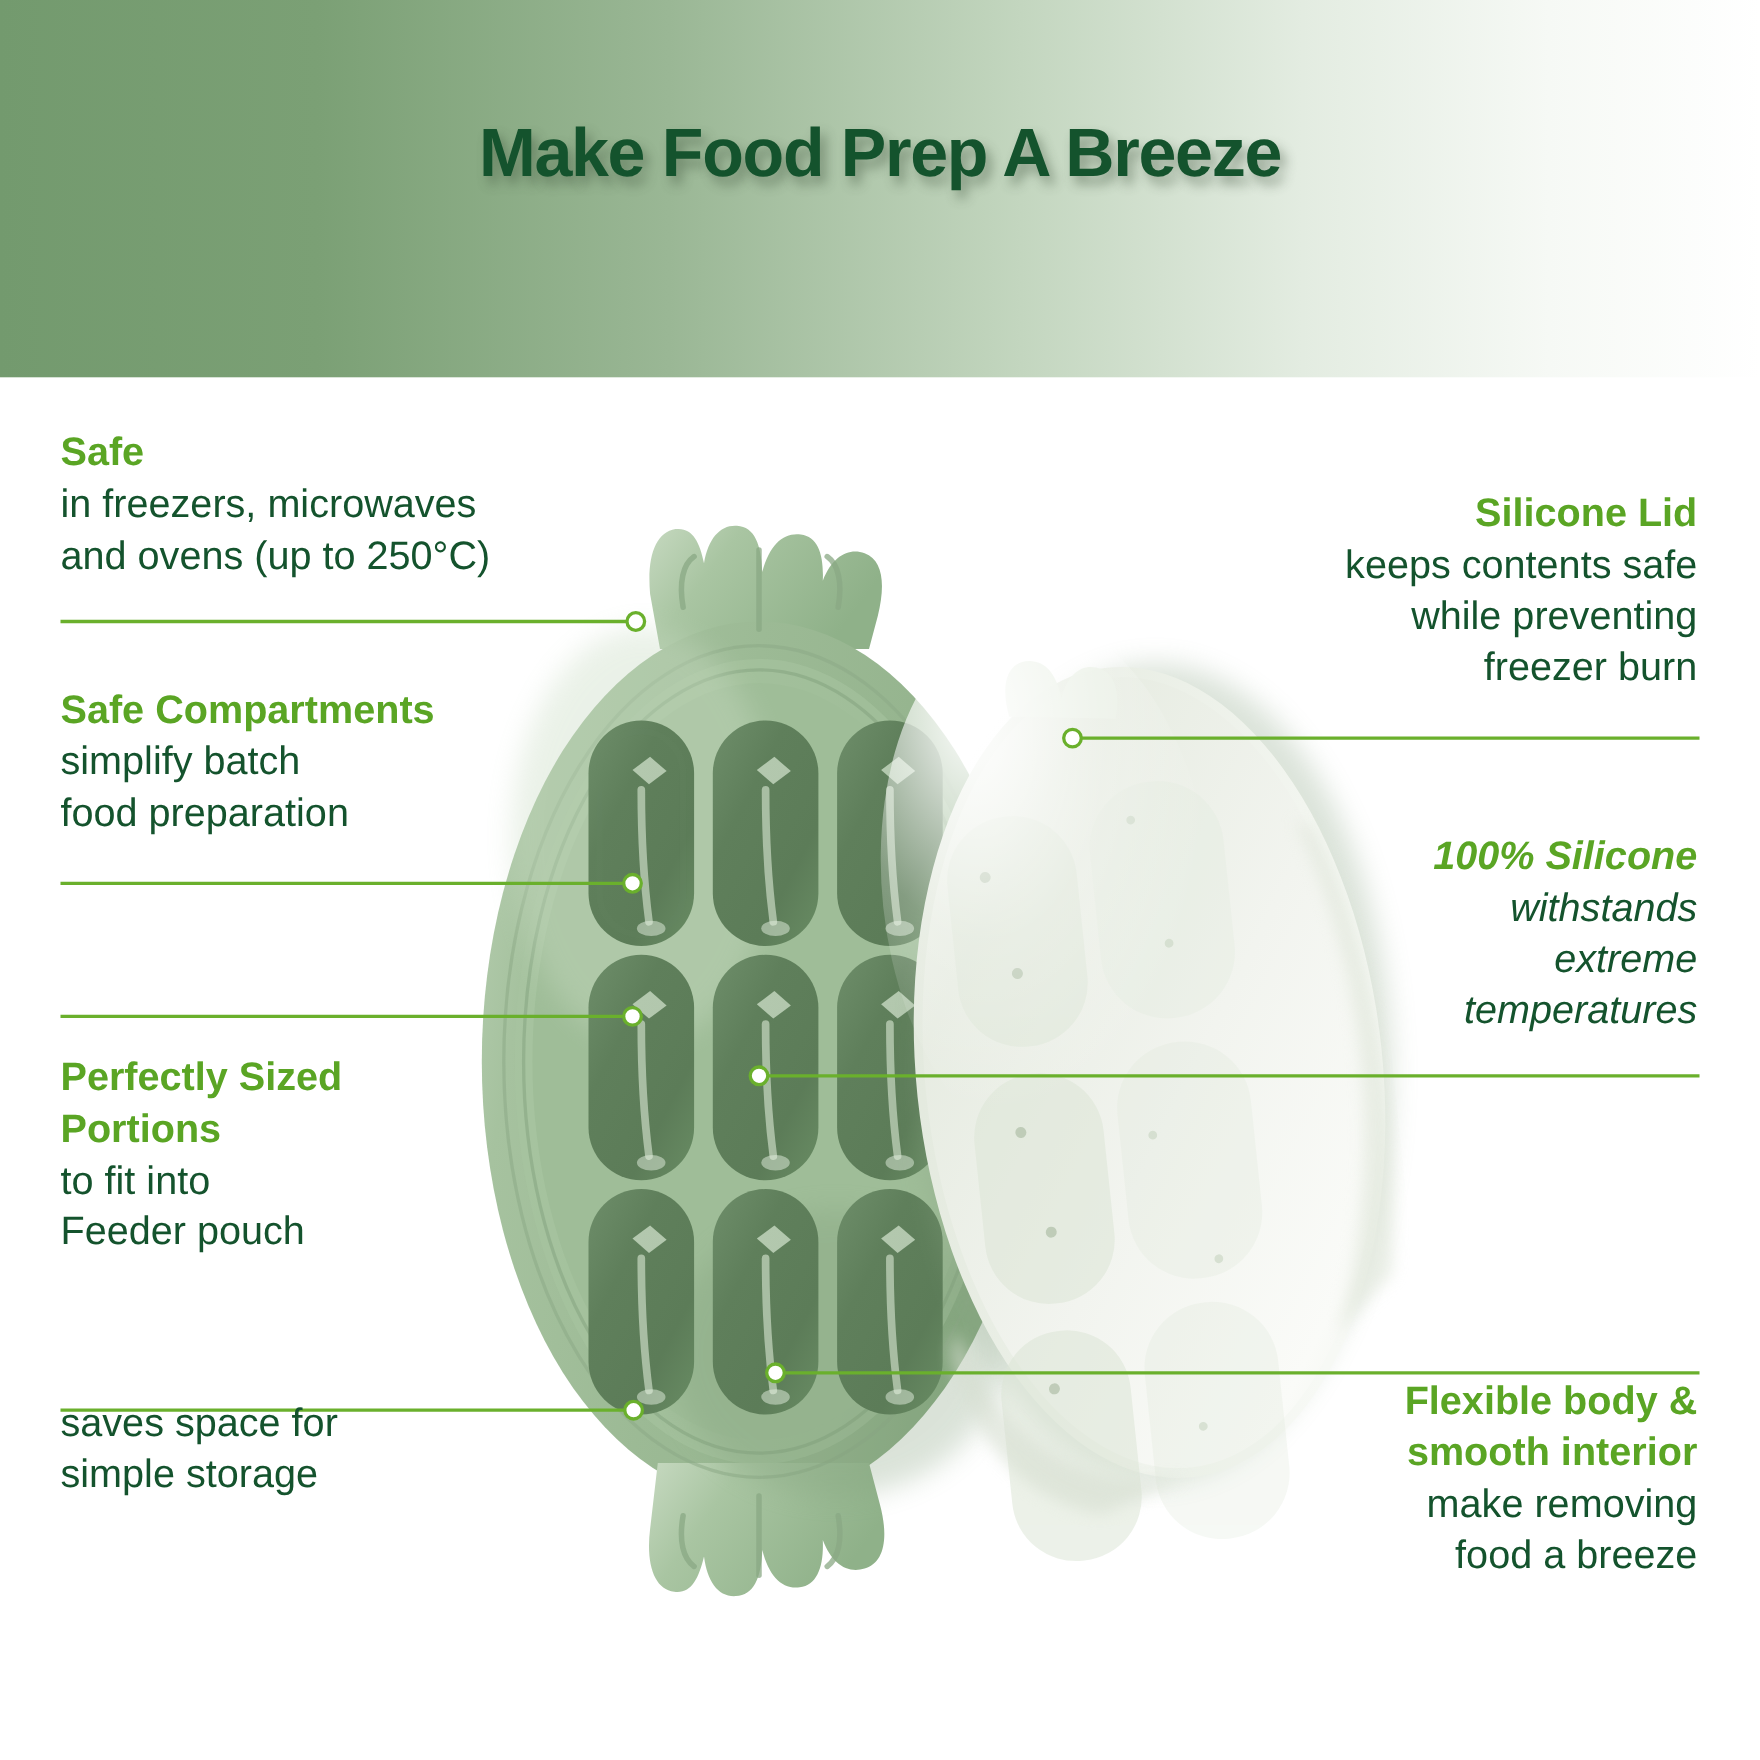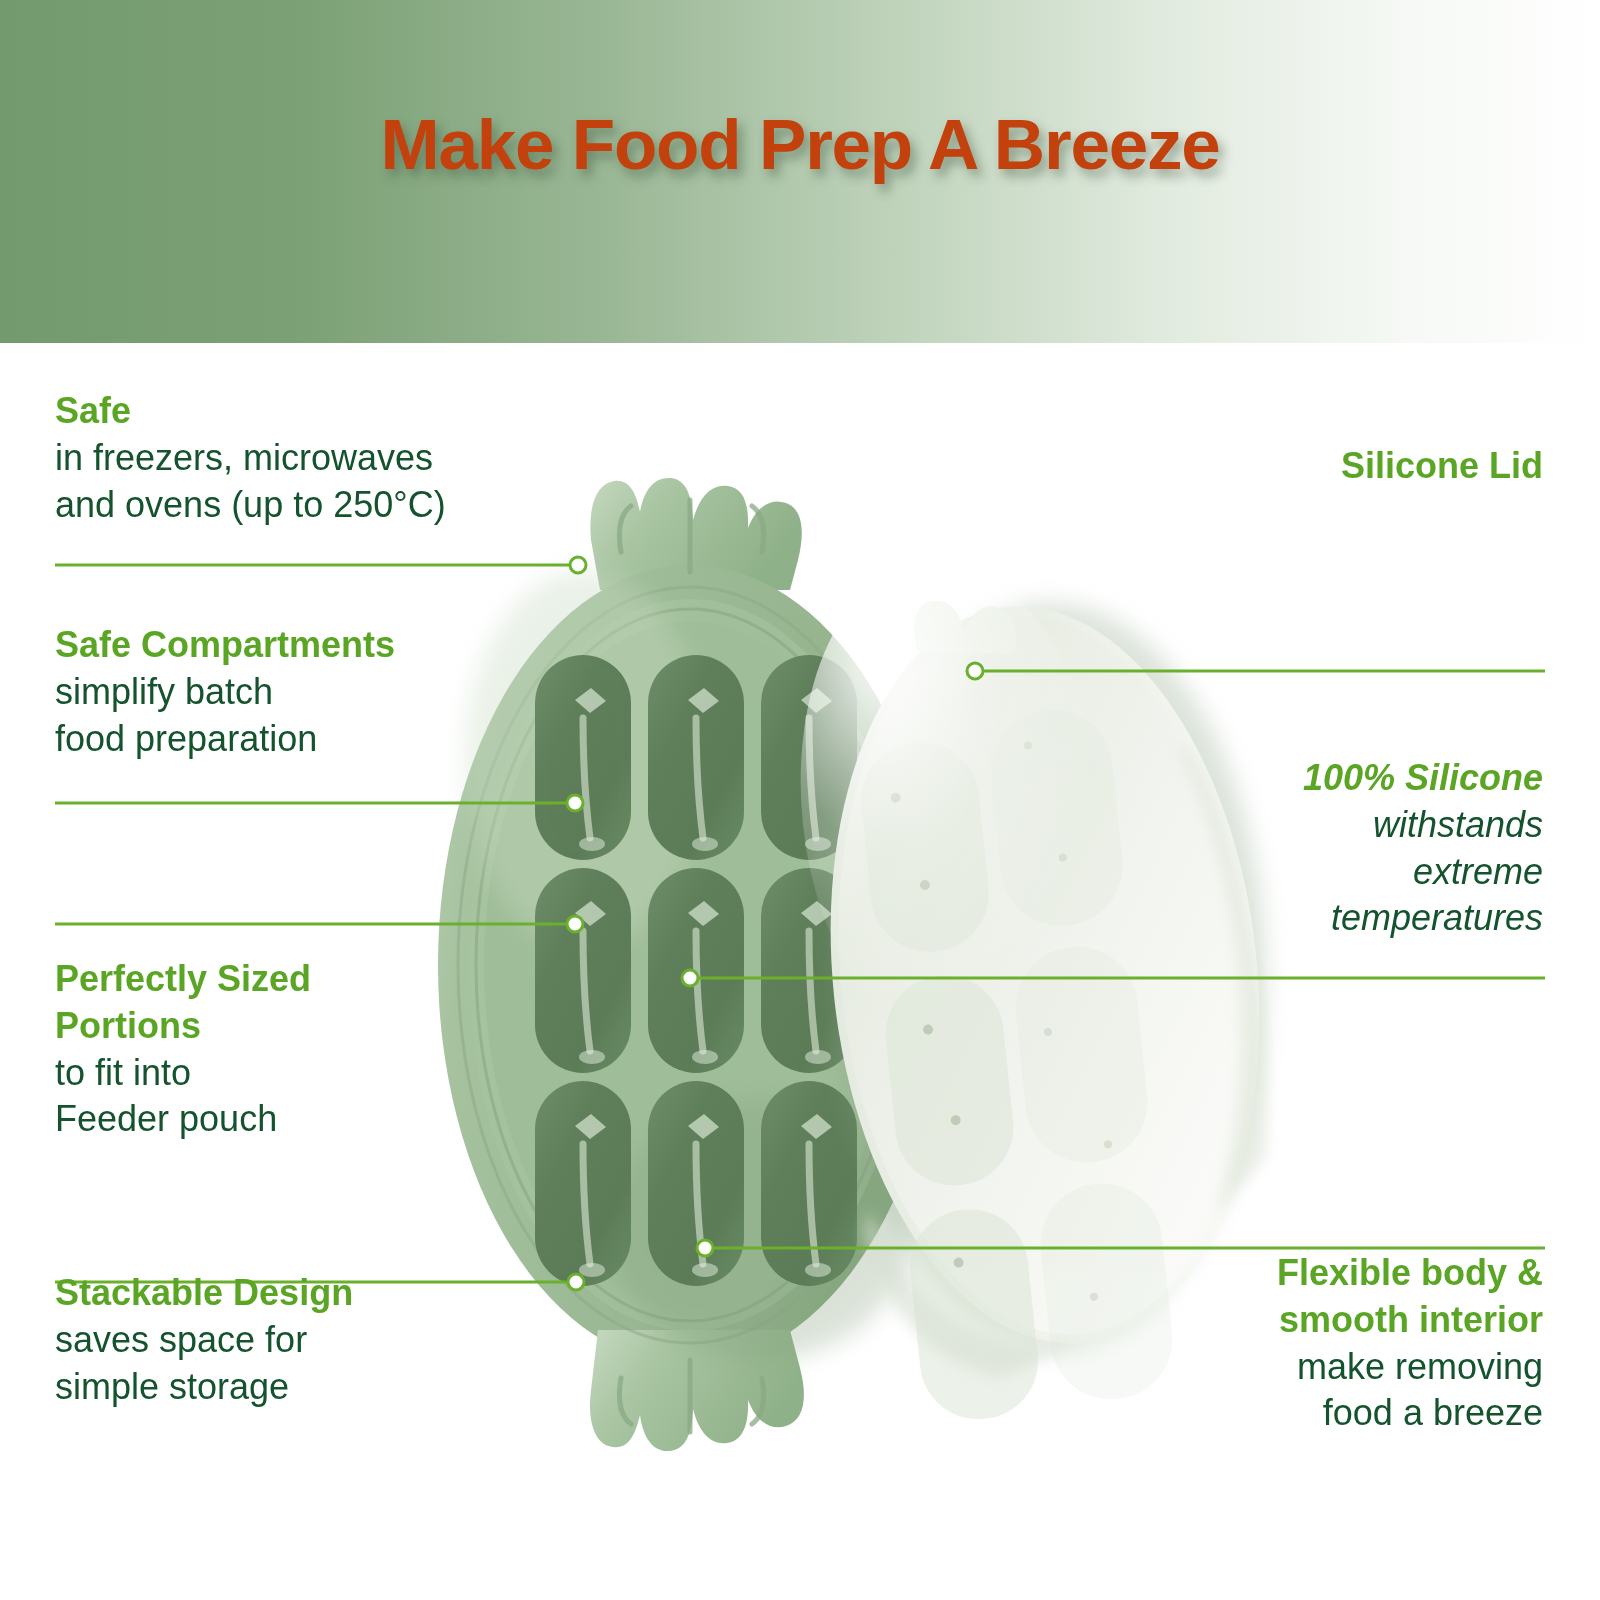--- a/index.html
+++ b/index.html
@@ -28,24 +28,24 @@
         #c3d6bf 58%,
         #e3ece1 74%,
         #f6f9f5 88%,
         #ffffff 100%);
   }
   #page-title {
     position: absolute;
     left: 0; top: 104px;
     width: 1600px;
     text-align: center;
-    font-size: 71px;
+    font-size: 62px;
     font-weight: 700;
     letter-spacing: -1.2px;
-    color: #c2410c;
+    color: #14532d;
     text-shadow: 5px 7px 11px rgba(60,80,58,0.45);
     white-space: nowrap;
   }
 
   
   #product-stage {
     position: absolute;
     left: 0; top: 0;
     width: 1600px; height: 1600px;
     pointer-events: none;
@@ -350,27 +350,29 @@
 </div>
 
 <div class="callout left" id="callout-portions">
   <span class="head">Perfectly Sized
 Portions</span>
   <span class="body">to fit into
 Feeder pouch</span>
 </div>
 
 <div class="callout left" id="callout-stackable">
-  <span class="head">Stackable Design</span>
   <span class="body">saves space for
 simple storage</span>
 </div>
 
 <div class="callout right" id="callout-lid">
   <span class="head">Silicone Lid</span>
+  <span class="body">keeps contents safe
+while preventing
+freezer burn</span>
 </div>
 
 <div class="callout right" id="callout-silicone">
   <span class="head">100% Silicone</span>
   <span class="body">withstands
 extreme
 temperatures</span>
 </div>
 
 <div class="callout right" id="callout-flexible">

